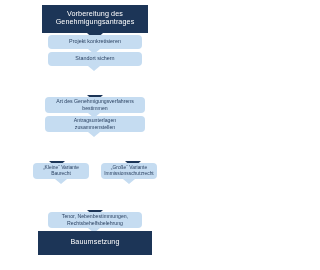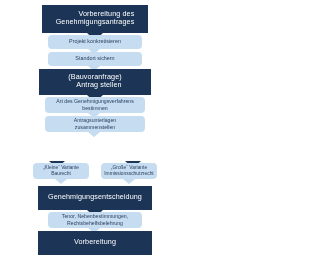--- a/index.html
+++ b/index.html
@@ -23,21 +23,21 @@
 
   
   .stage {
     position: absolute;
     box-sizing: border-box;
     background: #1c3557;
     color: #ffffff;
     display: flex;
     align-items: center;
     justify-content: center;
-    text-align: right;
+    text-align: center;
     line-height: 1.18;
     letter-spacing: 0.1px;
     padding: 2px 4px 4px 4px;
   }
   .stage .stage-label {
     display: block;
     white-space: pre-line;
   }
 
   
@@ -87,24 +87,20 @@
   <div class="step" style="left:48px; top:35px; width:94px; height:14px; font-size:5.4px;">
     <span class="step-label">Projekt konkretisieren</span>
   </div>
   <div class="notch light" style="left:88px; top:49px; border-left-width:6px; border-right-width:6px; border-top-width:5px;"></div>
 
   <div class="step" style="left:48px; top:52px; width:94px; height:14px; font-size:5.4px;">
     <span class="step-label">Standort sichern</span>
   </div>
   <div class="notch light" style="left:88px; top:66px; border-left-width:6px; border-right-width:6px; border-top-width:5px;"></div>
 
-  <div class="stage" style="left:39px; top:69px; width:112px; height:26px; font-size:7.2px;">
-    <span class="stage-label">(Bauvoranfrage)
-Antrag stellen</span>
-  </div>
   <div class="notch dark" style="left:87px; top:95px; border-left-width:8px; border-right-width:8px; border-top-width:7px;"></div>
 
   <div class="step" style="left:45px; top:97px; width:100px; height:16px; font-size:5.2px;">
     <span class="step-label">Art des Genehmigungsverfahrens
 bestimmen</span>
   </div>
   <div class="notch light" style="left:88px; top:113px; border-left-width:6px; border-right-width:6px; border-top-width:5px;"></div>
 
   <div class="step" style="left:45px; top:116px; width:100px; height:16px; font-size:5.2px;">
     <span class="step-label">Antragsunterlagen
@@ -120,28 +116,25 @@
 Baurecht</span>
   </div>
   <div class="notch light" style="left:55px; top:179px; border-left-width:6px; border-right-width:6px; border-top-width:5px;"></div>
 
   <div class="step" style="left:101px; top:163px; width:56px; height:16px; font-size:4.9px;">
     <span class="step-label">„Große“ Variante
 Immissionsschutzrecht</span>
   </div>
   <div class="notch light" style="left:123px; top:179px; border-left-width:6px; border-right-width:6px; border-top-width:5px;"></div>
 
-  <div class="stage" style="left:38px; top:186px; width:114px; height:24px; font-size:7.2px;">
-    <span class="stage-label">Genehmigungsentscheidung</span>
-  </div>
   <div class="notch dark" style="left:87px; top:210px; border-left-width:8px; border-right-width:8px; border-top-width:7px;"></div>
 
   <div class="step" style="left:48px; top:212px; width:94px; height:16px; font-size:5.2px;">
     <span class="step-label">Tenor, Nebenbestimmungen,
 Rechtsbehelfsbelehrung</span>
   </div>
   <div class="notch light" style="left:88px; top:228px; border-left-width:6px; border-right-width:6px; border-top-width:5px;"></div>
 
   <div class="stage" style="left:38px; top:231px; width:114px; height:24px; font-size:7.2px;">
-    <span class="stage-label">Vorbereitung</span>
+    <span class="stage-label">Bauumsetzung</span>
   </div>
 
 </div>
 
 </body></html>

